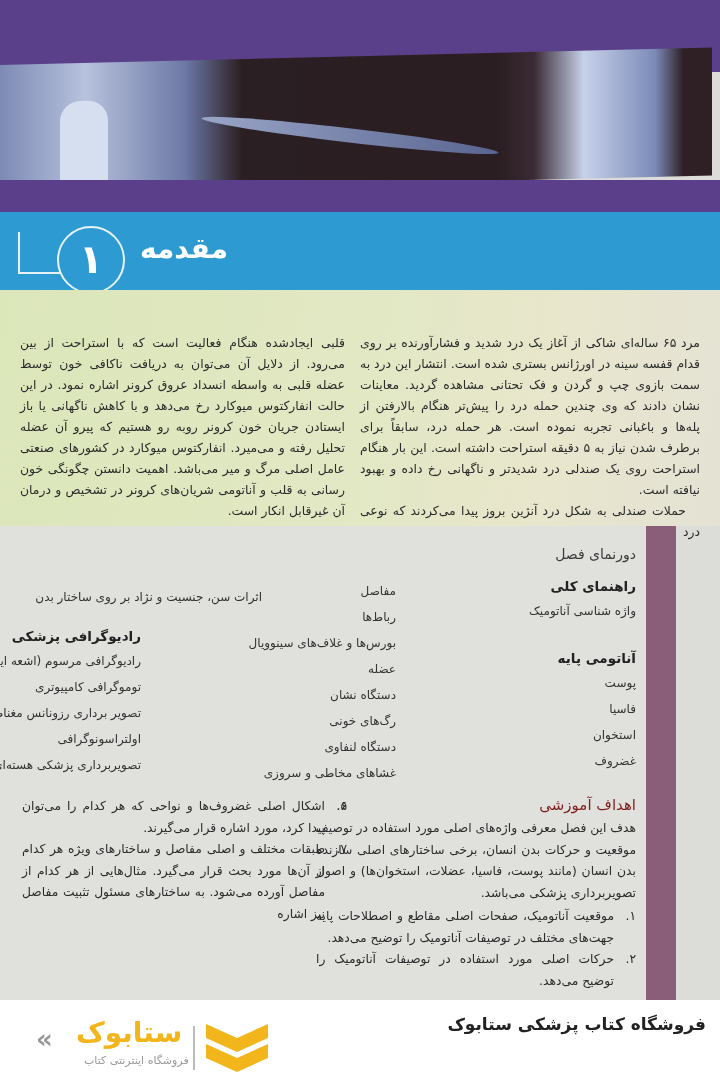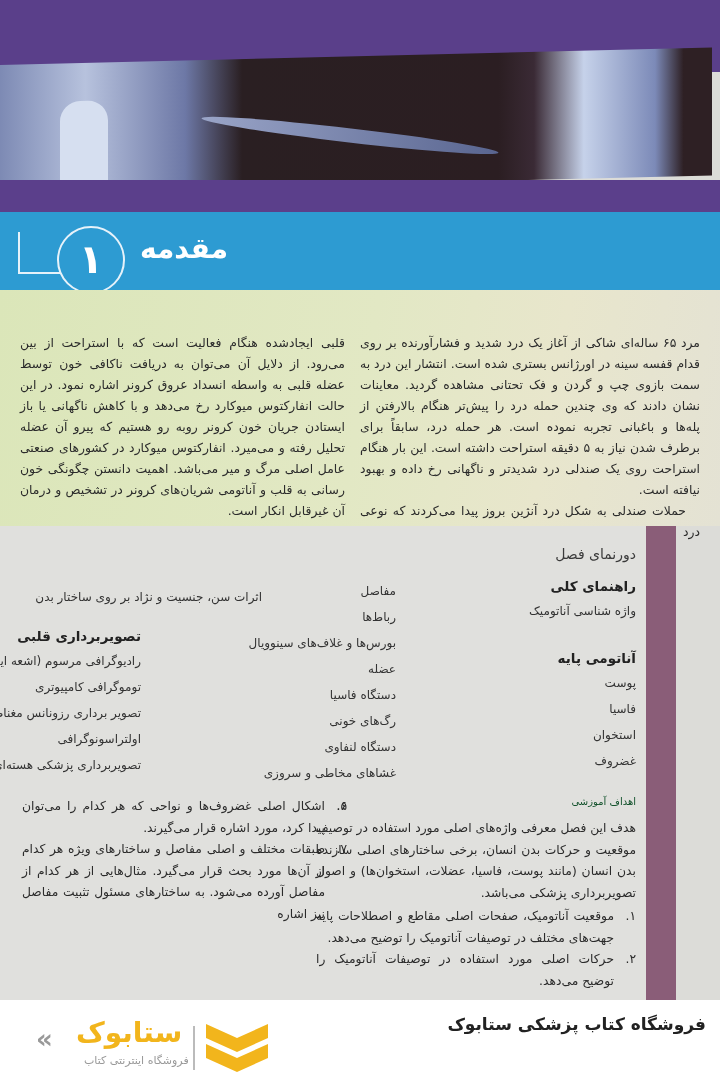--- a/index.html
+++ b/index.html
@@ -16,21 +16,21 @@
     .title-bar .chapter-title { position:absolute; left:140px; top:20px; color:#fff; font-weight:bold; font-size:28px; direction:rtl; }
     .intro { position:absolute; left:0; top:290px; width:720px; height:236px; background:linear-gradient(100deg,#dbe6b9 0%,#e2e8c4 50%,#e8e6cc 75%,#e4e2d4 100%); }
     .col-text { position:absolute; direction:rtl; text-align:justify; color:#2b2b2b; font-size:12.4px; line-height:21px; }
     .intro .ghost { position:absolute; left:372px; top:8px; width:290px; height:40px; color:#c9c8b2; font-size:11px; line-height:14px; direction:rtl; text-align:right; }
     .outline { position:absolute; left:0; top:526px; width:676px; height:474px; background:#e0e0dd; }
     .sidebar-strip { position:absolute; right:0; top:0; width:30px; height:474px; background:#8a5d78; }
     .outline-head { position:absolute; right:40px; top:20px; font-size:14px; color:#3a3a3a; direction:rtl; }
     .sec-title { position:absolute; font-weight:bold; font-size:13.5px; color:#222; direction:rtl; text-align:right; white-space:nowrap; }
     .list { position:absolute; direction:rtl; text-align:right; font-size:12px; color:#333; line-height:26px; white-space:nowrap; }
     .list div { height:26px; }
-    .obj-title { position:absolute; right:40px; top:270px; font-size:10px; color:#14532d; direction:rtl;margin-left:31px; }
+    .obj-title { position:absolute; right:40px; top:270px; font-size:15px; color:#7f1d1d; direction:rtl;margin-left:31px; }
     .numbered { position:absolute; direction:rtl; font-size:12.3px; line-height:21.5px; color:#2b2b2b; text-align:justify; }
     .numbered .item { position:relative; padding-right:22px; }
     .numbered .num { position:absolute; right:0; top:0; }
     .footer { position:absolute; left:0; top:1000px; width:720px; height:80px; background:#fff; }
     .footer .fa-name { position:absolute; right:14px; top:14px; font-size:17px; color:#222; direction:rtl; font-weight:bold; }
     .footer .url { position:absolute; right:14px; top:44px; font-size:21px; letter-spacing:6px; color:#222; font-family:"DejaVu Sans", sans-serif; }
     .footer .url .hl { color:#f2b51c; }
     .logo { position:absolute; left:36px; top:14px; width:240px; height:60px; }
     .logo .mark { position:absolute; left:170px; top:10px; width:62px; height:52px; }
     .logo .divider { position:absolute; left:157px; top:12px; width:2px; height:44px; background:#bbb; }
@@ -79,30 +79,30 @@
       <div>فاسیا</div>
       <div>استخوان</div>
       <div>غضروف</div>
     </div>
 
     <div class="list" style="right:280px; top:52px;">
       <div>مفاصل</div>
       <div>رباط‌ها</div>
       <div>بورس‌ها و غلاف‌های سینوویال</div>
       <div>عضله</div>
-      <div>دستگاه فاسیا</div>
+      <div>دستگاه نشان</div>
       <div>رگ‌های خونی</div>
       <div>دستگاه لنفاوی</div>
       <div>غشاهای مخاطی و سروزی</div>
     </div>
 
     <div class="list" style="right:414px; top:58px;">
       <div>اثرات سن، جنسیت و نژاد بر روی ساختار بدن</div>
     </div>
-    <div class="sec-title" style="right:535px; top:102px;">تصویربرداری قلبی</div>
+    <div class="sec-title" style="right:535px; top:102px;">رادیوگرافی پزشکی</div>
     <div class="list" style="right:535px; top:122px;">
       <div>رادیوگرافی مرسوم (اشعه ایکس)</div>
       <div>توموگرافی کامپیوتری</div>
       <div>تصویر برداری رزونانس مغناطیسی (MRI)</div>
       <div>اولتراسونوگرافی</div>
       <div>تصویربرداری پزشکی هسته‌ای</div>
     </div>
 
     <div class="obj-title">اهداف آموزشی</div>
     <div class="col-text" style="right:40px; top:292px; width:320px; font-size:12.3px; line-height:21.5px;">هدف این فصل معرفی واژه‌های اصلی مورد استفاده در توصیف موقعیت و حرکات بدن انسان، برخی ساختارهای اصلی سازنده بدن انسان (مانند پوست، فاسیا، عضلات، استخوان‌ها) و اصول تصویربرداری پزشکی می‌باشد.</div>

